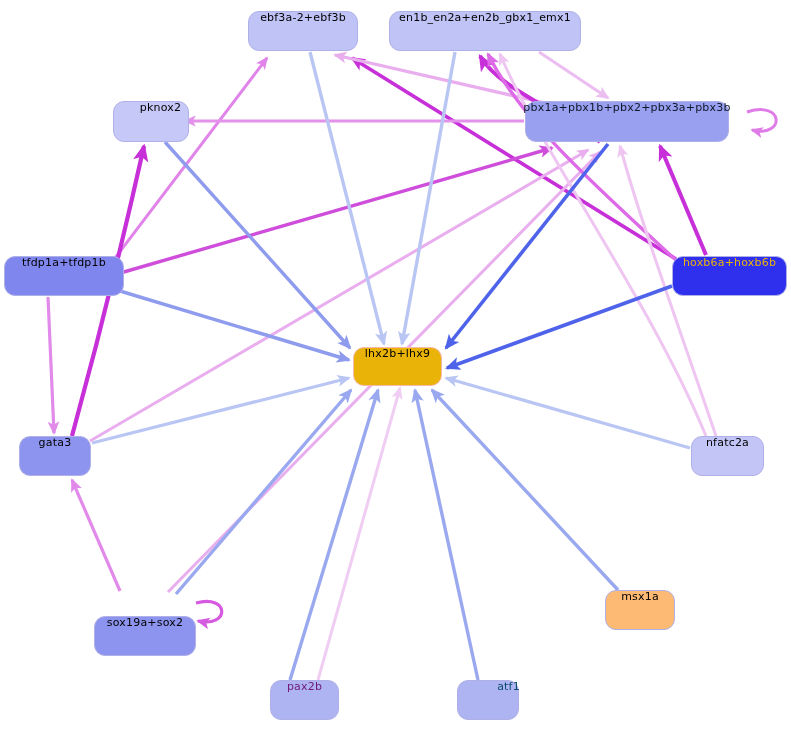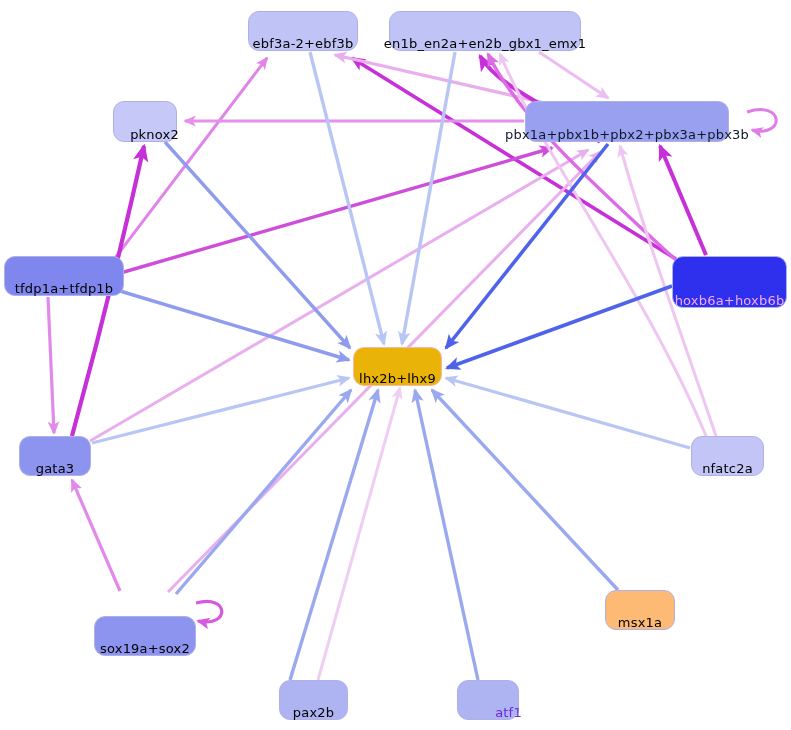--- a/index.html
+++ b/index.html
@@ -22,24 +22,24 @@
     left: 0;
     top: 0;
     width: 791px;
     height: 730px;
   }
   .node {
     position: absolute;
     box-sizing: border-box;
     border-radius: 11px;
     display: flex;
-    align-items: flex-end;
+    align-items: flex-start;
     justify-content: center;
     text-align: center;
-    font-size: 13px;
+    font-size: 11px;
     letter-spacing: 0.2px;
     white-space: nowrap;
     line-height: 1;
     user-select: none;
   }
 </style>
 </head>
 <body>
 
 <div id="canvas">
@@ -173,47 +173,47 @@
         <path d="M 196 603 C 230 594 230 628 198 621" fill="none" stroke="#d65ae0" stroke-width="3.2" stroke-linecap="butt" marker-end="url(#ah30)"></path>
       </g>
   </svg>
   <div id="node-layer">
       <div class="node" style="left: 248px; top: 11px; width: 110px; height: 40px; background: rgb(192, 195, 245); color: rgb(0, 0, 0); border: 1px solid rgb(176, 176, 232);">
         <span>ebf3a-2+ebf3b</span>
       </div>
       <div class="node" style="left: 389px; top: 11px; width: 192px; height: 40px; background: rgb(192, 195, 245); color: rgb(0, 0, 0); border: 1px solid rgb(176, 176, 232);">
         <span>en1b_en2a+en2b_gbx1_emx1</span>
       </div>
-      <div class="node" style="left: 113px; top: 101px; width: 64px; height: 41px; background: rgb(198, 200, 247); color: rgb(0, 0, 0); border: 1px solid rgb(176, 176, 232); padding-left: 19px;">
+      <div class="node" style="left: 113px; top: 101px; width: 76px; height: 41px; background: rgb(198, 200, 247); color: rgb(0, 0, 0); border: 1px solid rgb(176, 176, 232); padding-left: 19px;">
         <span>pknox2</span>
       </div>
       <div class="node" style="left: 525px; top: 101px; width: 204px; height: 41px; background: rgb(154, 160, 240); color: #0f172a; border: 1px solid rgb(176, 176, 232);">
         <span>pbx1a+pbx1b+pbx2+pbx3a+pbx3b</span>
       </div>
       <div class="node" style="left: 4px; top: 256px; width: 120px; height: 40px; background: rgb(127, 135, 238); color: rgb(0, 0, 0); border: 1px solid rgb(176, 176, 232);">
         <span>tfdp1a+tfdp1b</span>
       </div>
-      <div class="node" style="left: 672px; top: 256px; width: 115px; height: 52px; background: rgb(47, 47, 238); color: #f0abfc; border: 1px solid rgb(176, 176, 232);">
+      <div class="node" style="left: 672px; top: 256px; width: 115px; height: 40px; background: rgb(47, 47, 238); color: #eab308; border: 1px solid rgb(176, 176, 232);">
         <span>hoxb6a+hoxb6b</span>
       </div>
       <div class="node" style="left: 353px; top: 347px; width: 89px; height: 39px; background: #eab308; color: rgb(0, 0, 0); border: 1px solid rgb(247, 185, 171);">
         <span>lhx2b+lhx9</span>
       </div>
       <div class="node" style="left: 19px; top: 436px; width: 72px; height: 40px; background: rgb(141, 148, 239); color: rgb(0, 0, 0); border: 1px solid rgb(176, 176, 232);">
         <span>gata3</span>
       </div>
       <div class="node" style="left: 691px; top: 436px; width: 73px; height: 40px; background: rgb(194, 197, 246); color: rgb(0, 0, 0); border: 1px solid rgb(176, 176, 232);">
         <span>nfatc2a</span>
       </div>
       <div class="node" style="left: 94px; top: 592px; width: 102px; height: 40px; background: rgb(141, 148, 239); color: rgb(0, 0, 0); border: 1px solid rgb(176, 176, 232); margin-top: 24px;">
         <span>sox19a+sox2</span>
       </div>
       <div class="node" style="left: 605px; top: 590px; width: 70px; height: 40px; background: #fdba74; color: rgb(0, 0, 0); border: 1px solid rgb(176, 176, 232);">
         <span>msx1a</span>
       </div>
-      <div class="node" style="left: 279px; top: 680px; width: 69px; height: 40px; background: rgb(174, 180, 242); color: #000000; border: 1px solid rgb(176, 176, 232);">
+      <div class="node" style="left: 270px; top: 680px; width: 69px; height: 40px; background: rgb(174, 180, 242); color: #701a75; border: 1px solid rgb(176, 176, 232);">
         <span>pax2b</span>
       </div>
-      <div class="node" style="left: 457px; top: 680px; width: 62px; height: 40px; background: rgb(174, 180, 242); color: #6d28d9; border: 1px solid rgb(176, 176, 232); padding-left: 41px;">
+      <div class="node" style="left: 457px; top: 680px; width: 62px; height: 40px; background: rgb(174, 180, 242); color: #0c4a6e; border: 1px solid rgb(176, 176, 232); padding-left: 41px;">
         <span>atf1</span>
       </div>
     </div>
 </div>
 
 </body></html>

